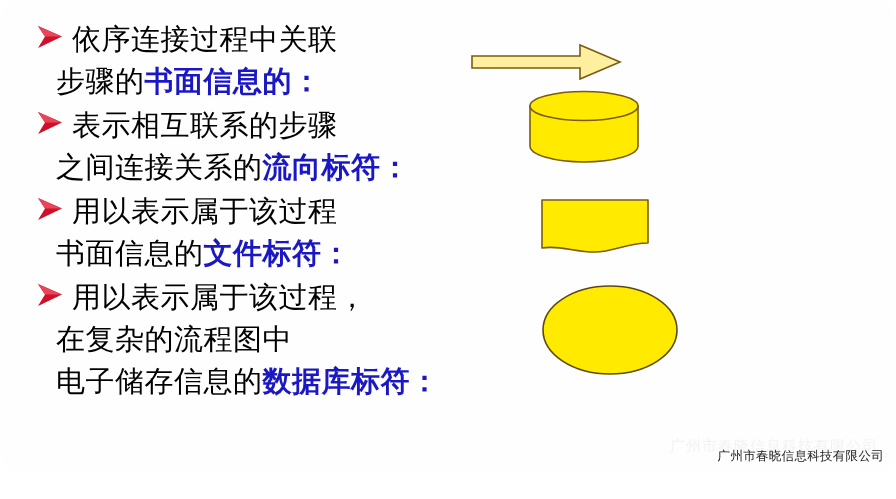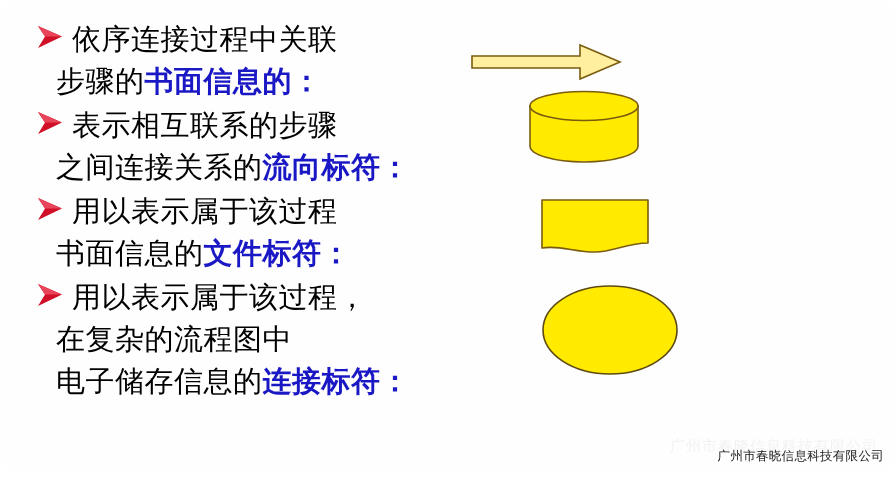--- a/index.html
+++ b/index.html
@@ -148,21 +148,21 @@
           <path d="M2 2 L26 12.5 L9 12.5 Z" fill="#e8445a"></path>
         </svg>
       </span>
       <div class="bullet-line first">
         <span>用以表示属于该过程，</span>
       </div>
       <div class="bullet-line cont">
         <span>在复杂的流程图中</span>
       </div>
       <div class="bullet-line cont">
-        <span>电子储存信息的</span><span class="kw">连接标符</span><span class="kw">：</span>
+        <span>电子储存信息的</span><span class="kw">数据库标符</span><span class="kw">：</span>
       </div>
     </div>
 
   </div>
 
   <div class="shape" id="flow-arrow-shape">
     <svg width="156" height="40" viewBox="0 0 156 40" aria-hidden="true">
       <path d="M4 14 L112 14 L112 3 L152 20 L112 37 L112 26 L4 26 Z" fill="#ffef9e" stroke="#7a5c10" stroke-width="1.6" stroke-linejoin="miter"></path>
     </svg>
   </div>

